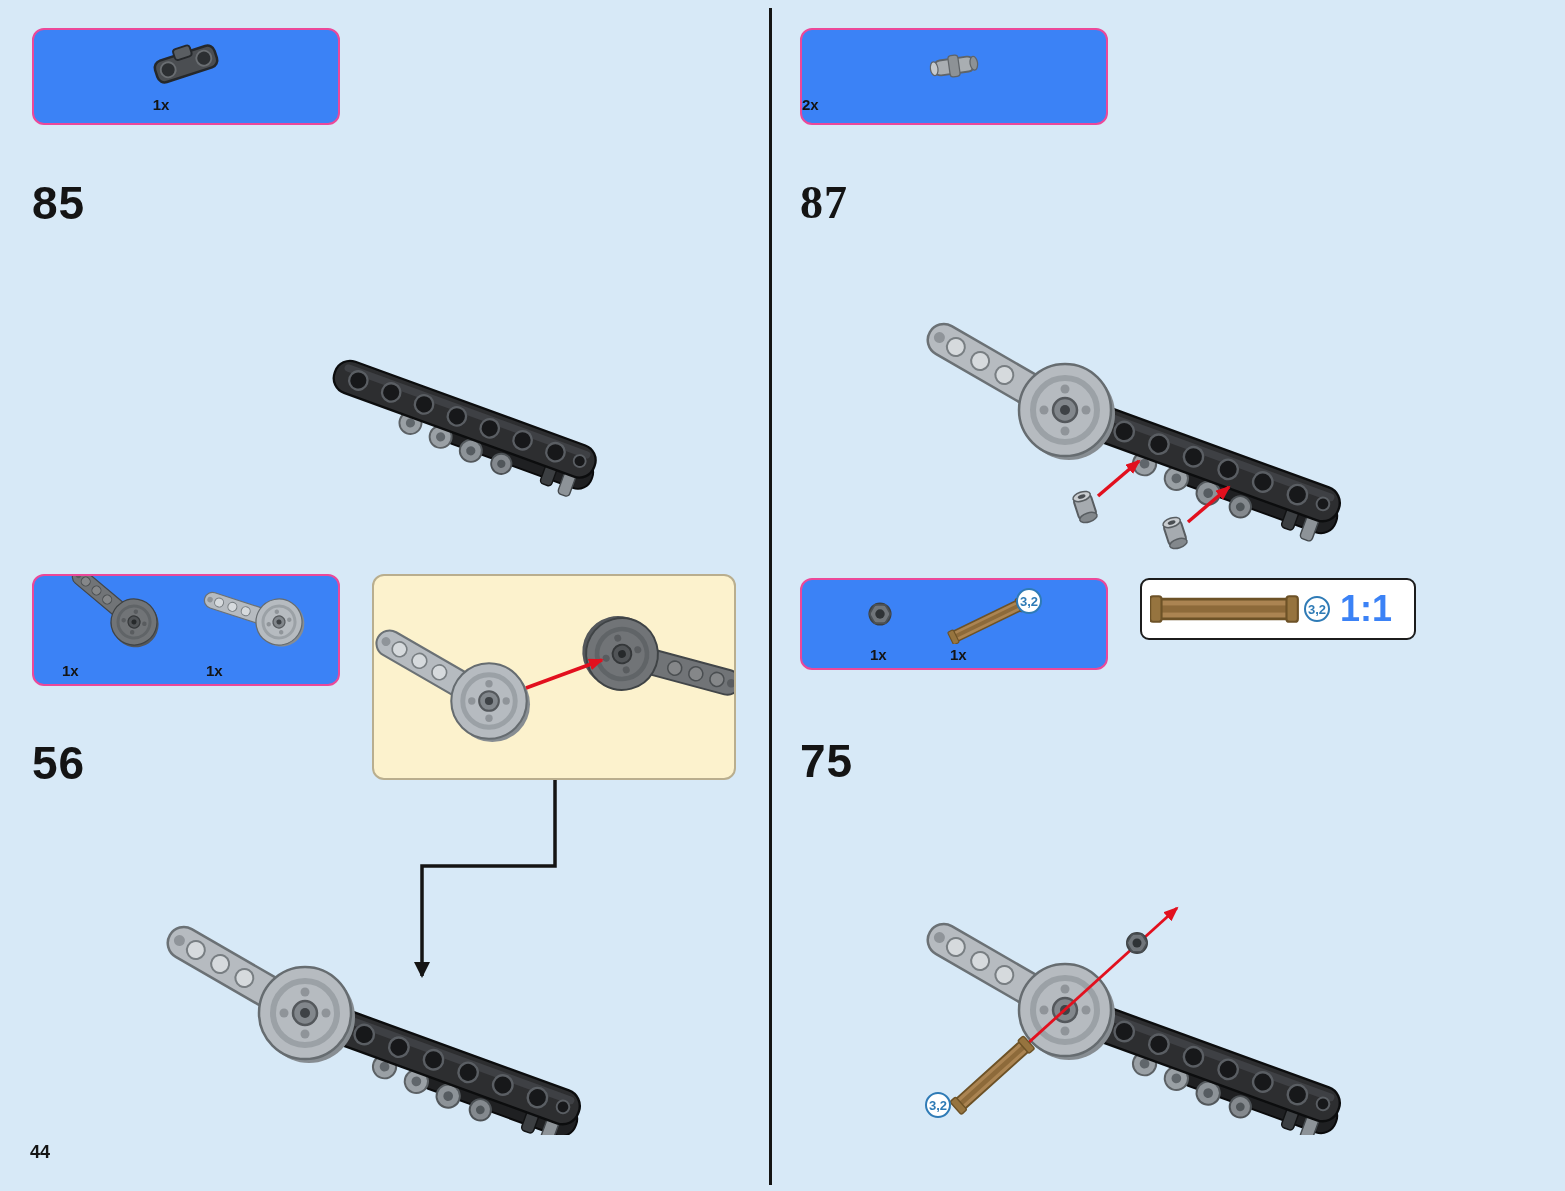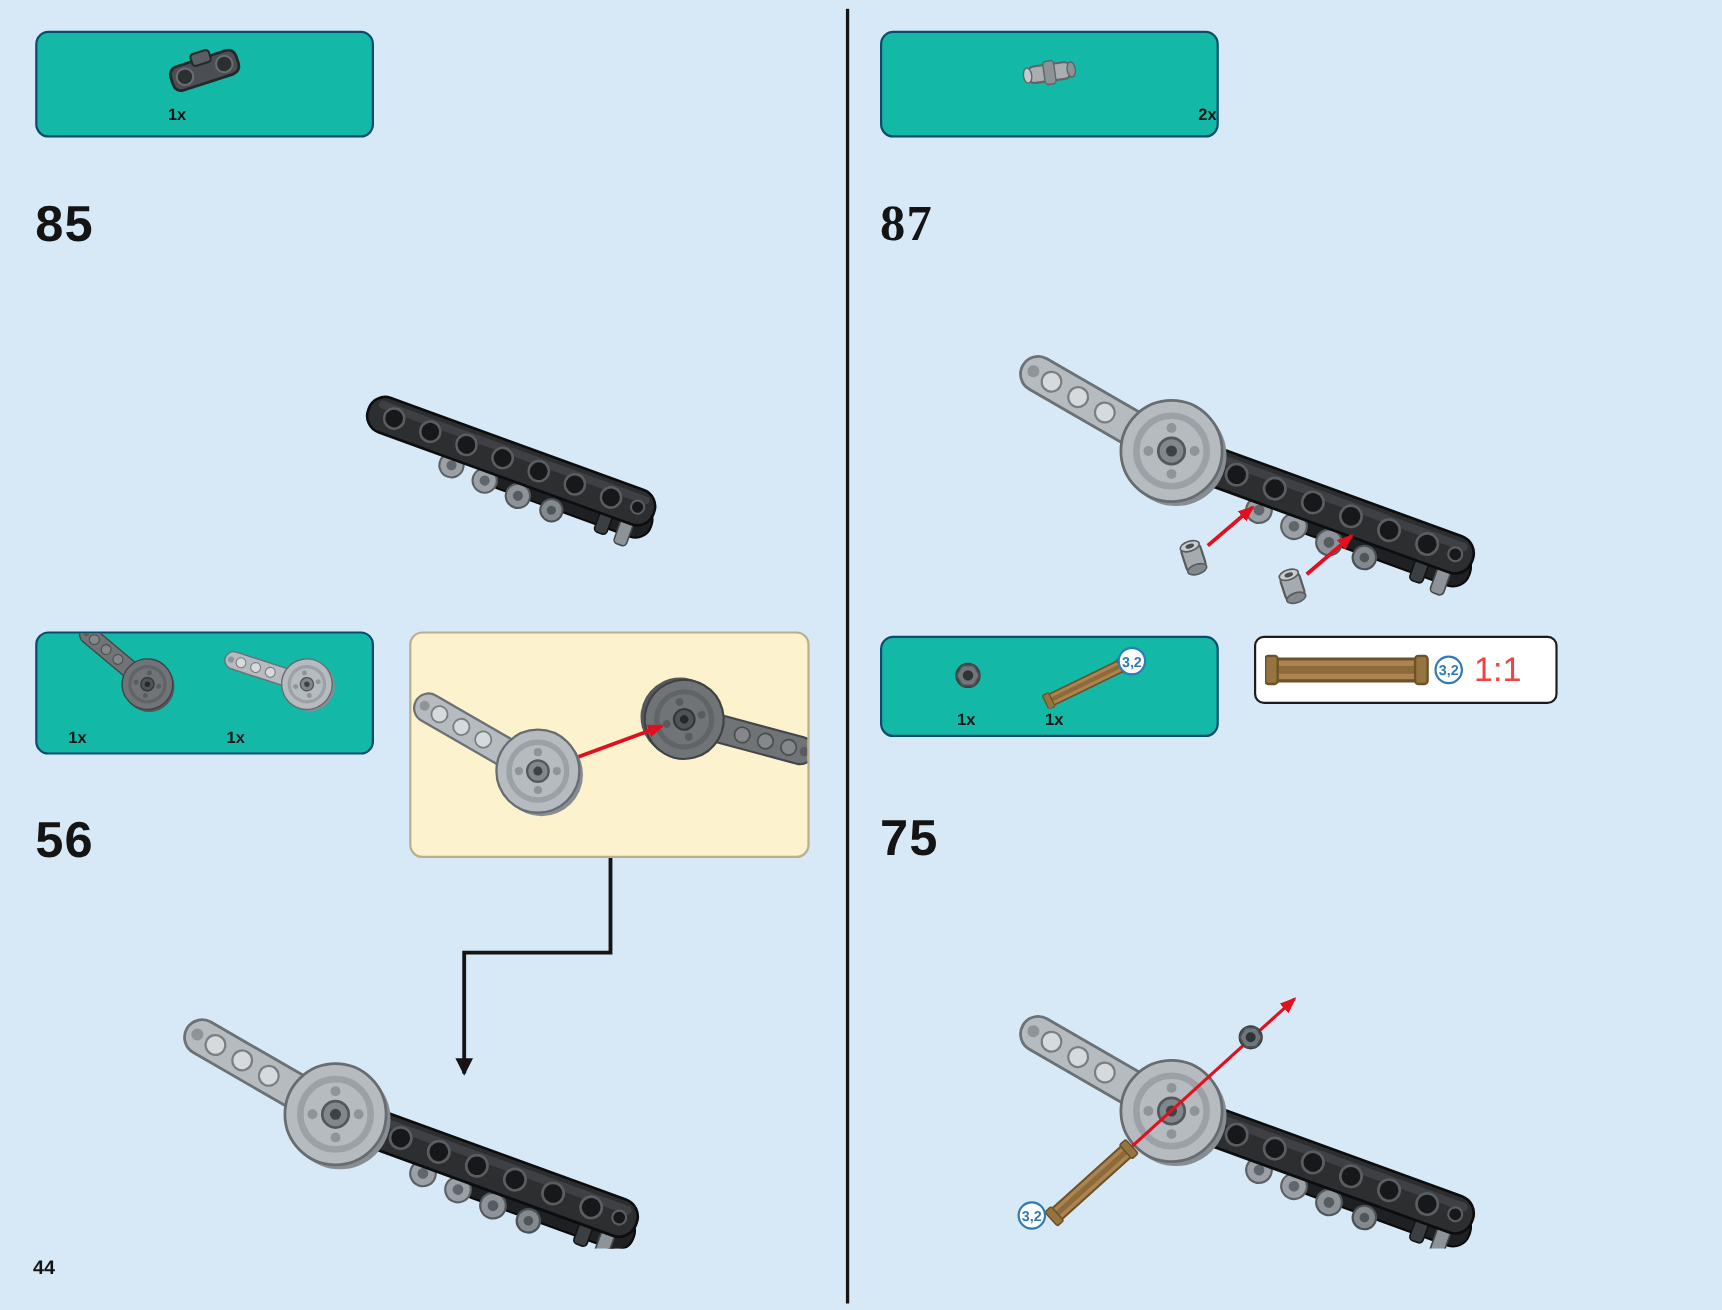--- a/index.html
+++ b/index.html
@@ -5,22 +5,22 @@
   html,body{margin:0;padding:0;}
   body{
     width:1565px;height:1191px;position:relative;overflow:hidden;
     background:#d7e9f7;
     font-family:"Liberation Sans", sans-serif;
     color:#111;
   }
   .abs{position:absolute;}
   .parts-box{
     position:absolute;
-    background:#14b8a6;
-    border:2px solid #0c4a6e;
+    background:#3b82f6;
+    border:2px solid #ec4899;
     border-radius:12px;
     box-sizing:border-box;
   }
   .callout-box{
     position:absolute;
     background:#fcf2cd;
     border:2px solid #b9ae8e;
     border-radius:12px;
     box-sizing:border-box;
   }
@@ -44,21 +44,21 @@
   .badge{
     position:absolute;
     width:26px;height:26px;border-radius:50%;
     border:2px solid #2f7bb6;background:#ffffff;
     color:#2f7bb6;font-size:13px;font-weight:bold;
     display:flex;align-items:center;justify-content:center;
     box-sizing:border-box;
   }
   .badge.inline{position:static;margin:0 8px 0 4px;flex:0 0 auto;}
   .ratio-label{
-    font-size:31px;font-weight:normal;color:#ef4444;margin-left:2px;white-space:nowrap;
+    font-size:36px;font-weight:bold;color:#3b82f6;margin-left:2px;white-space:nowrap;
   }
   .divider{
     position:absolute;left:769px;top:8px;width:3px;height:1177px;background:#141414;
   }
   .page-number{
     position:absolute;left:30px;top:1142px;font-size:18px;font-weight:bold;color:#141414;
   }
   svg{display:block;}
 </style>
 </head>
@@ -193,21 +193,21 @@
 
 <svg class="abs" style="left:165px;top:895px;" width="440" height="240" viewBox="0 0 440 240">
   <use href="#g-beam" transform="translate(140,118) rotate(20) scale(0.97)"></use>
   <use href="#g-armdisc" transform="translate(140,118)"></use>
 </svg>
 
 <div class="parts-box" style="left:800px;top:28px;width:308px;height:97px;">
   <svg width="304" height="66" viewBox="0 0 304 66">
     <use href="#g-pin87" transform="translate(152,36) scale(1.25) rotate(-8)"></use>
   </svg>
-  <div class="count-label" style="left:0;right:0;top:66px;text-align:right;">2x</div>
+  <div class="count-label" style="left:0;right:0;top:66px;text-align:left;">2x</div>
 </div>
 <div class="step-number" style="left:800px;top:128px;font-family:Liberation Serif, serif;">87</div>
 
 <svg class="abs" style="left:915px;top:320px;" width="450" height="235" viewBox="0 0 450 235">
   <use href="#g-beam" transform="translate(150,90) rotate(20) scale(0.97)"></use>
   <use href="#g-armdisc" transform="translate(150,90)"></use>
   <use href="#g-bushA" transform="translate(170,187) rotate(-18)"></use>
   <use href="#g-bushA" transform="translate(260,213) rotate(-18)"></use>
   <line x1="183" y1="176" x2="224" y2="141" stroke="#e2101e" stroke-width="3.5" marker-end="url(#mk-red)"></line>
   <line x1="273" y1="202" x2="314" y2="167" stroke="#e2101e" stroke-width="3.5" marker-end="url(#mk-red)"></line>

